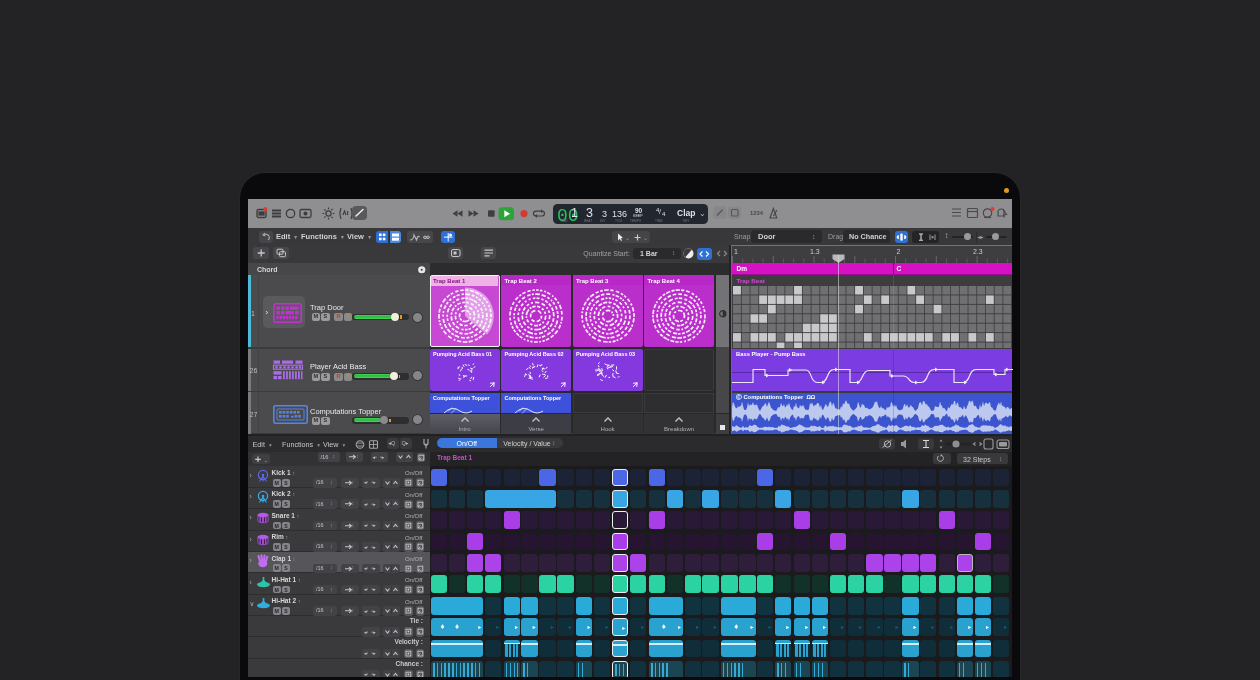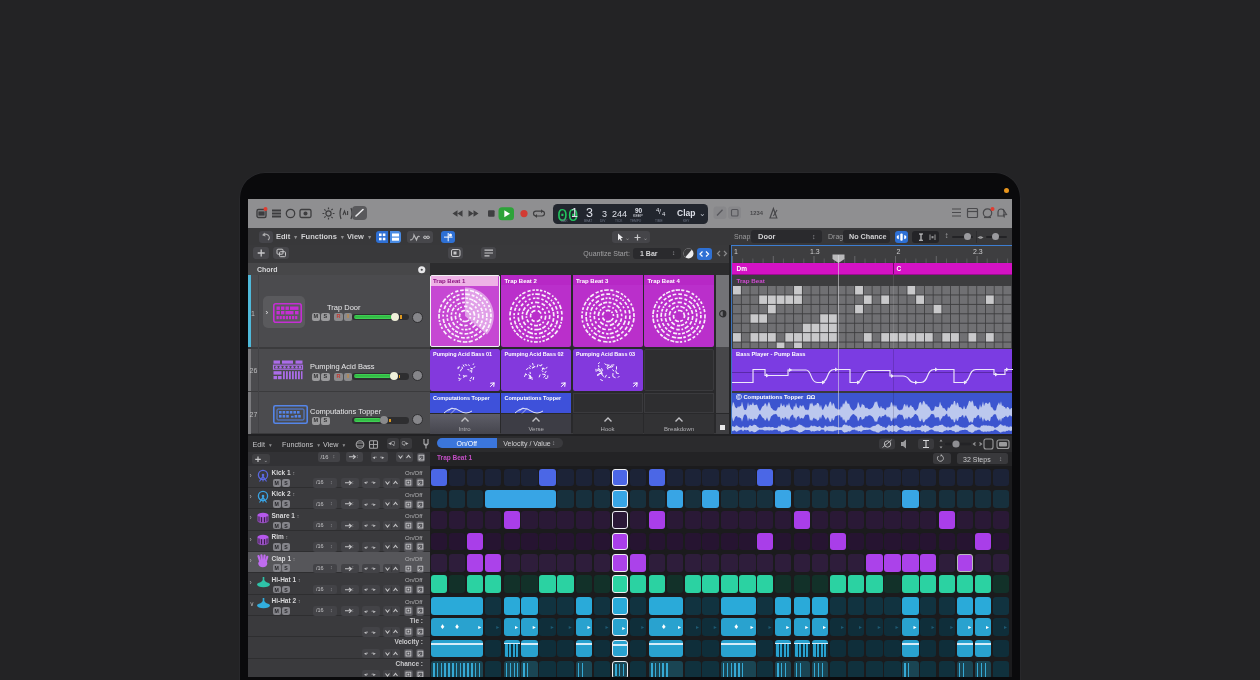--- a/index.html
+++ b/index.html
@@ -50,21 +50,21 @@
 </svg>
 <div style="left:553px;top:203.5px;width:155px;height:20px;background:#22262e;border-radius:4.5px;"></div>
 <div style="position:absolute;left:553px;top:203.5px;width:155px;height:20px;color:#dde0e8;">
     <span style="position:absolute;left:4px;top:2px;font-size:18px;color:#22c55e;font-family:Liberation Mono, monospace;">00</span>
     <span style="position:absolute;left:18px;top:2px;font-size:12.5px;">1</span>
     <span style="position:absolute;left:8px;top:15px;font-size:3.2px;color:#707788;">BAR</span>
     <span style="position:absolute;left:33px;top:2px;font-size:12.5px;">3</span>
     <span style="position:absolute;left:31px;top:15px;font-size:3.2px;color:#707788;">BEAT</span>
     <span style="position:absolute;left:49px;top:5px;font-size:9px;">3</span>
     <span style="position:absolute;left:47px;top:15px;font-size:3.2px;color:#707788;">DIV</span>
-    <span style="position:absolute;left:59px;top:5px;font-size:9px;">244</span>
+    <span style="position:absolute;left:59px;top:5px;font-size:9px;">136</span>
     <span style="position:absolute;left:62px;top:15px;font-size:3.2px;color:#707788;">TICK</span>
     <span style="position:absolute;left:82px;top:3px;font-size:6.5px;font-weight:700;">90</span>
     <span style="position:absolute;left:80px;top:10px;font-size:3.6px;">KEEP</span>
     <span style="position:absolute;left:77px;top:15px;font-size:3.2px;color:#707788;">TEMPO</span>
     <span style="position:absolute;left:103px;top:3px;font-size:6px;">4</span>
     <span style="position:absolute;left:106px;top:4px;font-size:7px;">/</span>
     <span style="position:absolute;left:109px;top:7px;font-size:6px;">4</span>
     <span style="position:absolute;left:102px;top:15px;font-size:3.2px;color:#707788;">TIME</span>
     <span style="position:absolute;left:124px;top:4px;font-size:8.5px;font-weight:700;">Clap</span>
     <span style="position:absolute;left:130px;top:15px;font-size:3.2px;color:#707788;">KEY</span>
@@ -234,21 +234,21 @@
       <rect x="22" y="8" width="3.5" height="3.4"></rect>
 <rect x="3.5" y="13" width="2.2" height="3.2"></rect>
       <rect x="6.6" y="13" width="2.2" height="3.2"></rect>
       <rect x="9.7" y="13" width="2.2" height="3.2"></rect>
       <rect x="12.8" y="13" width="2.2" height="3.2"></rect>
       <rect x="15.9" y="13" width="2.2" height="3.2"></rect>
       <rect x="19" y="13" width="2.2" height="3.2"></rect>
       <rect x="22.1" y="13" width="2.2" height="3.2"></rect>
 </g>
   </svg>
-<div style="position:absolute;left:327px;top:304px;font-size:7.5px;color:#e8e8ea;font-weight:400;line-height:1;white-space:nowrap;">Trap Door</div>
+<div style="position:absolute;left:310px;top:304px;font-size:7.5px;color:#e8e8ea;font-weight:400;line-height:1;white-space:nowrap;">Trap Door</div>
 <div style="left:311.5px;top:313.3px;width:8.6px;height:7.6px;background:#9b9b9d;border-radius:2px;text-align:center;font-size:5.5px;font-weight:700;color:#2e2e30;line-height:7.8px;">M</div>
 <div style="left:321.1px;top:313.3px;width:8.6px;height:7.6px;background:#9b9b9d;border-radius:2px;text-align:center;font-size:5.5px;font-weight:700;color:#2e2e30;line-height:7.8px;">S</div>
 <div style="left:334.20000000000005px;top:313.3px;width:8.6px;height:7.6px;background:#8a8a8c;border-radius:2px;text-align:center;font-size:5.5px;font-weight:700;color:#c43c34;line-height:7.8px;">R</div>
 <div style="left:343.80000000000007px;top:313.3px;width:8.6px;height:7.6px;background:#8a8a8c;border-radius:2px;text-align:center;font-size:5.5px;font-weight:700;color:#df8a1e;line-height:7.8px;">I</div>
 <div class="" style="left:352px;top:313.7px;width:56.5px;height:6.5px;background:#2e2e30;border-radius:3.3px;"></div>
 <div class="" style="left:354px;top:314.9px;width:38px;height:4.1px;background:linear-gradient(180deg,#45d95a 0%,#2db33f 45%,#45d95a 100%);border-radius:2px;"></div>
 <div style="left:391px;top:312.9px;width:8px;height:8px;border-radius:50%;background:#f0f0da;"></div>
 <div class="" style="left:400px;top:315.2px;width:1.6px;height:3.5px;background:#e09a20;"></div>
 <div style="left:411.8px;top:311.5px;width:11px;height:11px;border-radius:50%;background:#86868a;border:1.6px solid #2f2f31;"></div>
 <div class="" style="left:248px;top:348.8px;width:2.6px;height:41.8px;background:#7a7a7d;"></div>
@@ -271,21 +271,21 @@
       <rect x="13" y="11.2" width="1.8" height="8"></rect>
       <rect x="16" y="11.2" width="1.8" height="8"></rect>
       <rect x="19" y="11.2" width="1.8" height="8"></rect>
       <rect x="22" y="11.2" width="1.8" height="8"></rect>
       <rect x="25" y="11.2" width="1.8" height="8"></rect>
       <rect x="28" y="11.2" width="1.5" height="8"></rect>
 <rect x="0.5" y="16" width="3.6" height="3.2"></rect>
       <rect x="5" y="16" width="3.6" height="3.2"></rect>
 </g>
   </svg>
-<div style="position:absolute;left:310px;top:362.8px;font-size:7.5px;color:#e8e8ea;font-weight:400;line-height:1;white-space:nowrap;">Pumping Acid Bass</div>
+<div style="position:absolute;left:310px;top:362.8px;font-size:7.5px;color:#e8e8ea;font-weight:400;line-height:1;white-space:nowrap;">Player Acid Bass</div>
 <div style="left:311.5px;top:373px;width:8.6px;height:7.6px;background:#9b9b9d;border-radius:2px;text-align:center;font-size:5.5px;font-weight:700;color:#2e2e30;line-height:7.8px;">M</div>
 <div style="left:321.1px;top:373px;width:8.6px;height:7.6px;background:#9b9b9d;border-radius:2px;text-align:center;font-size:5.5px;font-weight:700;color:#2e2e30;line-height:7.8px;">S</div>
 <div style="left:334.20000000000005px;top:373px;width:8.6px;height:7.6px;background:#8a8a8c;border-radius:2px;text-align:center;font-size:5.5px;font-weight:700;color:#c43c34;line-height:7.8px;">R</div>
 <div style="left:343.80000000000007px;top:373px;width:8.6px;height:7.6px;background:#8a8a8c;border-radius:2px;text-align:center;font-size:5.5px;font-weight:700;color:#df8a1e;line-height:7.8px;">I</div>
 <div class="" style="left:352px;top:373.2px;width:56.5px;height:6.5px;background:#2e2e30;border-radius:3.3px;"></div>
 <div class="" style="left:354px;top:374.4px;width:36.5px;height:4.1px;background:linear-gradient(180deg,#45d95a 0%,#2db33f 45%,#45d95a 100%);border-radius:2px;"></div>
 <div style="left:389.5px;top:372.4px;width:8px;height:8px;border-radius:50%;background:#f0f0da;"></div>
 <div class="" style="left:398.5px;top:374.7px;width:1.6px;height:3.5px;background:#e09a20;"></div>
 <div style="left:411.8px;top:370.3px;width:11px;height:11px;border-radius:50%;background:#86868a;border:1.6px solid #2f2f31;"></div>
 <div class="" style="left:248px;top:392px;width:2.6px;height:41.5px;background:#7a7a7d;"></div>

